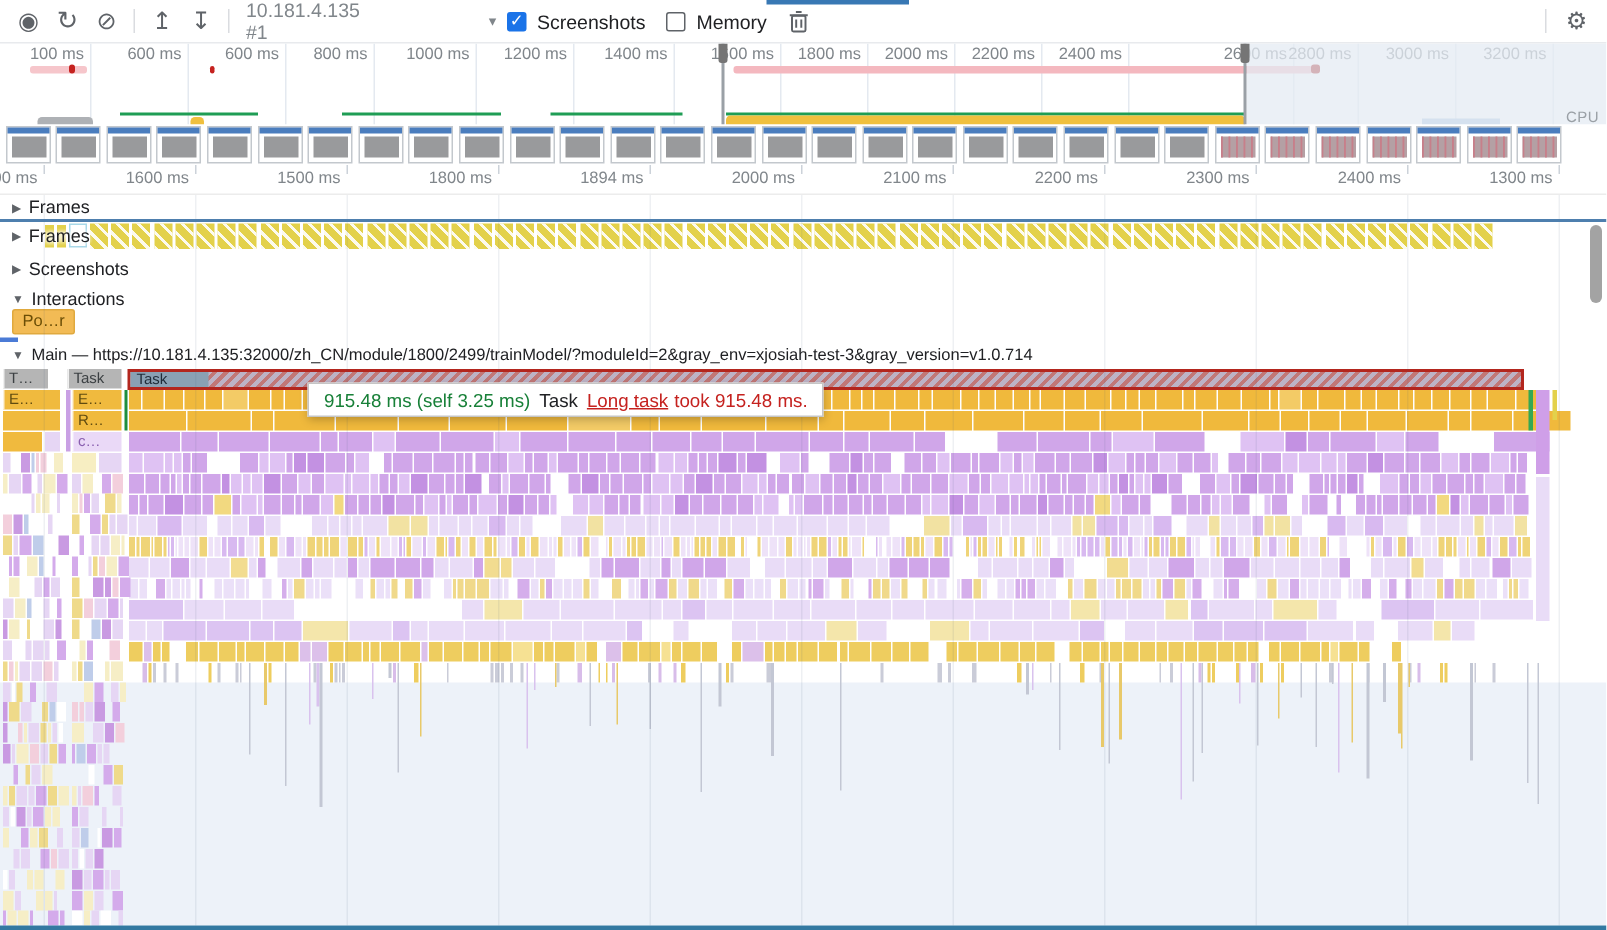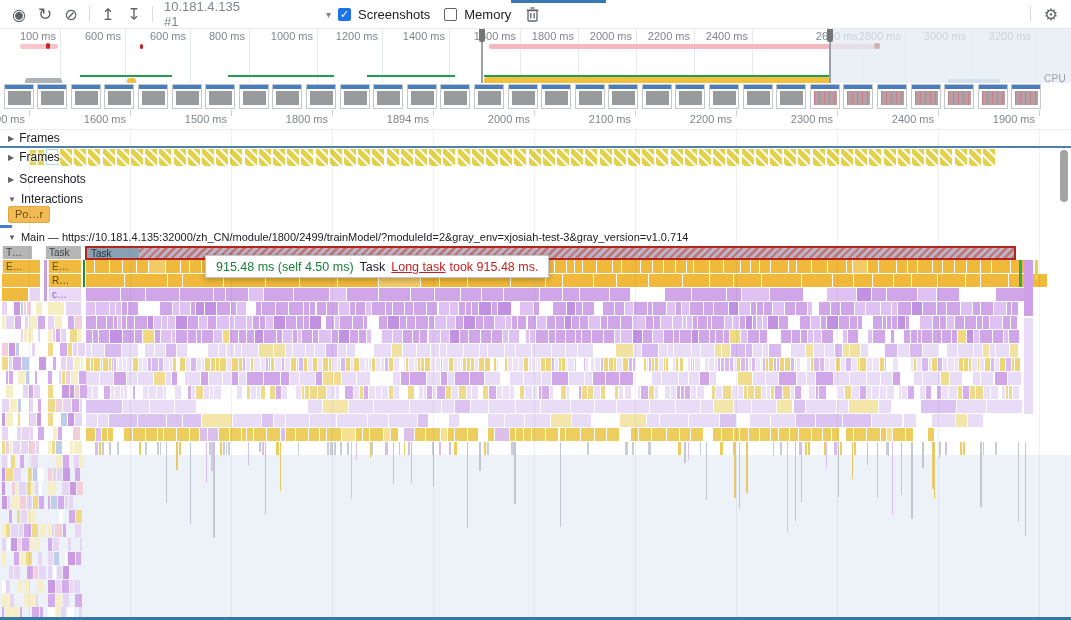--- a/index.html
+++ b/index.html
@@ -320,21 +320,21 @@
       <div class="rlabel" style="left: 534px;">2000 ms</div>
       <div class="rtickmark" style="left: 534px;"></div>
       <div class="rlabel" style="left: 635px;">2100 ms</div>
       <div class="rtickmark" style="left: 635px;"></div>
       <div class="rlabel" style="left: 736px;">2200 ms</div>
       <div class="rtickmark" style="left: 736px;"></div>
       <div class="rlabel" style="left: 837px;">2300 ms</div>
       <div class="rtickmark" style="left: 837px;"></div>
       <div class="rlabel" style="left: 938px;">2400 ms</div>
       <div class="rtickmark" style="left: 938px;"></div>
-      <div class="rlabel" style="left: 1039px;">1900 ms</div>
+      <div class="rlabel" style="left: 1039px;">1300 ms</div>
       <div class="rtickmark" style="left: 1039px;"></div>
     </div>
 
   <div id="trackarea">
     <div class="trlabel" style="left:8px;top:131px">
       <span class="tri">▶</span><span>Frames</span>
     </div>
     <div class="divline" style="top:146px"></div>
     <div id="framesrow" style="position: absolute; left: 0px; top: 149px; width: 1071px; height: 18px;">
         <div class="abs" style="left: 30px; top: 1px; width: 6px; height: 15px; background: rgb(227, 209, 75);"></div>
@@ -1844,21 +1844,21 @@
       <div class="gridline" style="left: 433px; top: 130px; height: 487px;"></div>
       <div class="gridline" style="left: 534px; top: 130px; height: 487px;"></div>
       <div class="gridline" style="left: 635px; top: 130px; height: 487px;"></div>
       <div class="gridline" style="left: 736px; top: 130px; height: 487px;"></div>
       <div class="gridline" style="left: 837px; top: 130px; height: 487px;"></div>
       <div class="gridline" style="left: 938px; top: 130px; height: 487px;"></div>
       <div class="gridline" style="left: 1039px; top: 130px; height: 487px;"></div>
     </div>
 
   <div class="tooltip" style="left:205px;top:255px">
-    <span class="tt-green">915.48 ms (self 4.50 ms)</span>
+    <span class="tt-green">915.48 ms (self 3.25 ms)</span>
     <span class="tt-black">Task</span>
     <span class="tt-link">Long task</span>
     <span class="tt-red">took 915.48 ms.</span>
   </div>
 
   <div class="scrollthumb"></div>
   <div class="bottomline"></div>
 </div>
 
 </body></html>

